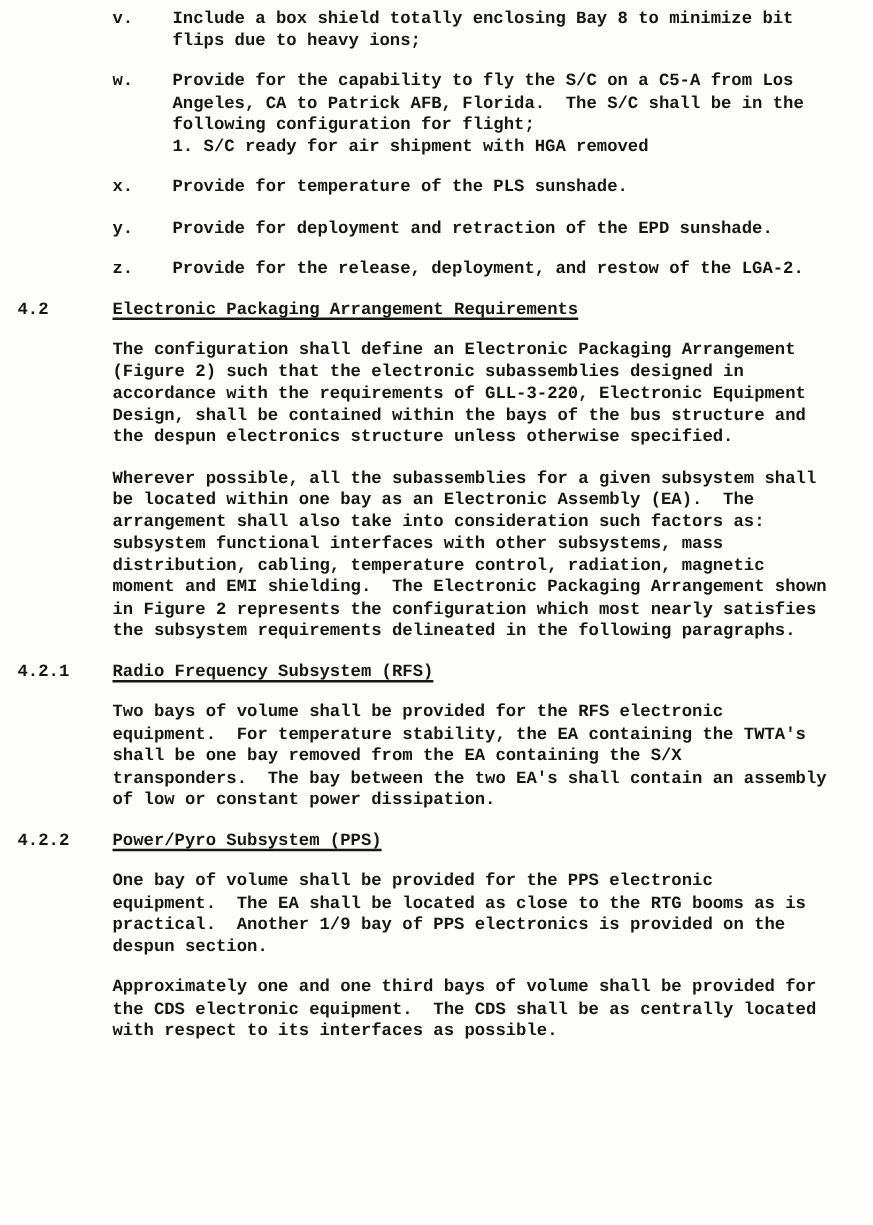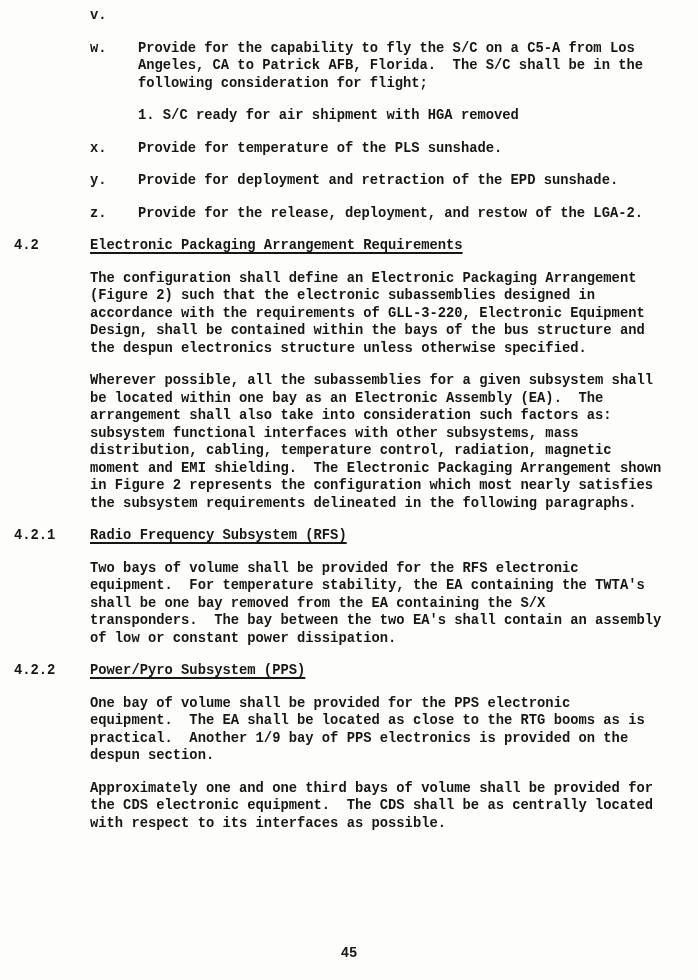--- a/index.html
+++ b/index.html
@@ -22,21 +22,21 @@
     overflow: hidden;
   }
   .pre { white-space: pre; }
 
   
   .body-col { margin-left: 76px; }
 
   .list-item { display: flex; margin-bottom: 15px; }
   .item-label { flex: none; width: 48px; }
   .item-text { flex: none; }
-  .sub-item { margin-top: 15px; }
+  .sub-item { }
 
   .section-heading { display: flex; margin-bottom: 15px; }
   .section-number { flex: none; width: 76px; margin-left: -76px; }
   .section-title {
     text-decoration: underline;
     text-decoration-thickness: 1.5px;
     text-underline-offset: 3px;
     font-family: Liberation Mono, monospace;
   }
   .paragraph { margin-bottom: 15px; }
@@ -51,28 +51,30 @@
 </style>
 </head>
 <body>
 
 <div class="doc-page">
 
   <div class="body-col">
 
     <div class="list-item">
       <span class="item-label pre">v.</span>
+      <div class="item-text pre">Include a box shield totally enclosing Bay 8 to minimize bit
+flips due to heavy ions;</div>
     </div>
 
     <div class="list-item">
       <span class="item-label pre">w.</span>
       <div class="item-text">
         <div class="pre">Provide for the capability to fly the S/C on a C5-A from Los
 Angeles, CA to Patrick AFB, Florida.  The S/C shall be in the
-following consideration for flight;</div>
+following configuration for flight;</div>
         <div class="pre sub-item">1. S/C ready for air shipment with HGA removed</div>
       </div>
     </div>
 
     <div class="list-item">
       <span class="item-label pre">x.</span>
       <div class="item-text pre">Provide for temperature of the PLS sunshade.</div>
     </div>
 
     <div class="list-item">
@@ -128,15 +130,14 @@
 practical.  Another 1/9 bay of PPS electronics is provided on the
 despun section.</div>
   </div>
 
   <div class="body-col">
     <div class="paragraph pre">Approximately one and one third bays of volume shall be provided for
 the CDS electronic equipment.  The CDS shall be as centrally located
 with respect to its interfaces as possible.</div>
   </div>
 
-  <div class="page-number">45</div>
 
 </div>
 
 </body></html>

